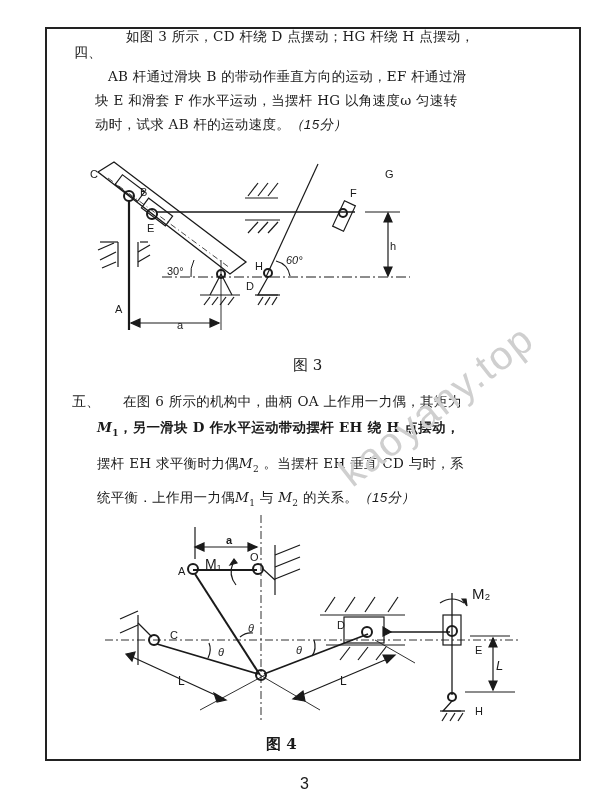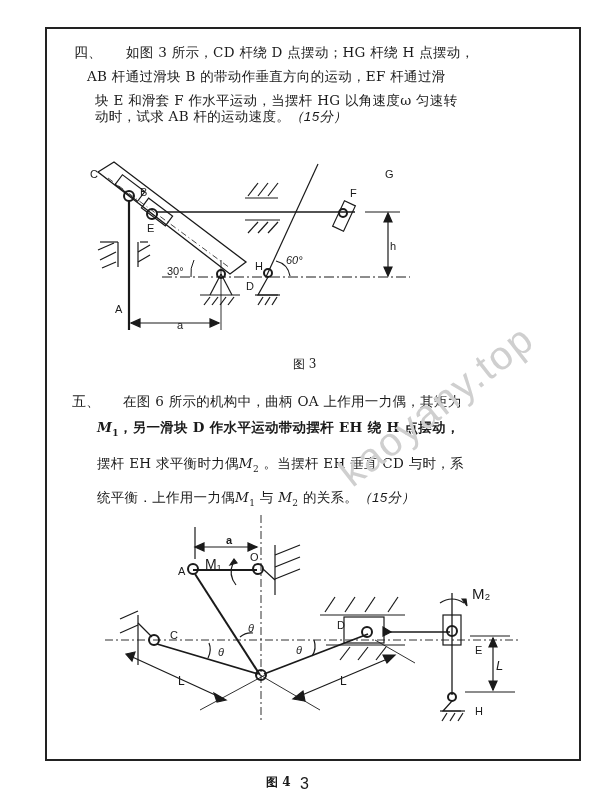--- a/index.html
+++ b/index.html
@@ -2,41 +2,41 @@
 <html><head>
 <meta charset="utf-8">
 <style>
   html, body { margin:0; padding:0; background:#ffffff; }
   body { width:612px; height:801px; position:relative; overflow:hidden;
          font-family:"DejaVu Serif","Liberation Serif",serif; color:#1a1a1a; }
   .frame { position:absolute; left:45px; top:27px; width:536px; height:734px;
            border:2px solid #222; border-right-width:2px; box-sizing:border-box; }
   .q-num { position:absolute; font-size:14px; }
   .line { position:absolute; font-size:13.5px; white-space:nowrap; letter-spacing:0.3px; }
-  .fig-cap { position:absolute; font-size:12px; }
+  .fig-cap { position:absolute; font-size:15px; }
   .page-num { position:absolute; left:300px; top:775px; font-size:16px;
               font-family:"Liberation Sans",sans-serif; }
   .wm-text { position:absolute; left:330px; top:460px; transform:rotate(-38deg);
              transform-origin:left top; font-family:"Liberation Sans",sans-serif;
              font-size:40px; color:#cfcfcf; letter-spacing:2px; }
   svg text { font-family:"Liberation Sans",sans-serif; }
   .score { font-style:italic; font-family:"Liberation Sans",sans-serif; }
   .math { font-style:italic; }
   sub { font-size:9px; }
 </style>
 </head>
 <body>
 
 <div class="frame"></div>
 
 <div class="q-num" style="left:74px;top:44px;">四、</div>
-<div class="line" style="left:126px;top:44px;">如图 3 所示，CD 杆绕 D 点摆动；HG 杆绕 H 点摆动，</div>
-<div class="line" style="left:87px;top:68px;">AB 杆通过滑块 B 的带动作垂直方向的运动，EF 杆通过滑</div>
+<div class="line" style="left:126px;top:28px;">如图 3 所示，CD 杆绕 D 点摆动；HG 杆绕 H 点摆动，</div>
+<div class="line" style="left:108px;top:68px;">AB 杆通过滑块 B 的带动作垂直方向的运动，EF 杆通过滑</div>
 <div class="line" style="left:95px;top:92px;">块 E 和滑套 F 作水平运动，当摆杆 HG 以角速度ω 匀速转</div>
-<div class="line" style="left:95px;top:108px;">
+<div class="line" style="left:95px;top:116px;">
   <span>动时，试求 AB 杆的运动速度。</span><span class="score">（15分）</span>
 </div>
 
 <svg style="position:absolute;left:80px;top:150px;" width="370" height="180" viewBox="0 0 370 180">
   <g stroke="#1a1a1a" fill="none" stroke-width="1.2">
 
     <polygon points="18,22 34,12 166,112 150,124" stroke-width="1.3"></polygon>
     <line x1="28" y1="28" x2="150" y2="118" stroke-dasharray="6,3,1,3" stroke-width="0.8"></line>
 
     <rect x="36" y="32" width="28" height="12" transform="rotate(37 50 38)"></rect>
@@ -229,17 +229,17 @@
     <text x="196" y="139" font-style="italic">θ</text>
     <text x="78" y="170" font-size="12">L</text>
     <text x="240" y="170" font-size="12">L</text>
     <text x="237" y="114">D</text>
     <text x="375" y="139">E</text>
     <text x="375" y="200">H</text>
     <text x="396" y="155" font-style="italic" font-size="13">L</text>
     <text x="372" y="84" font-size="15">M₂</text>
   </g>
 </svg>
-<div class="fig-cap" style="left:266px;top:774px;font-weight:bold;">图 4</div>
+<div class="fig-cap" style="left:266px;top:735px;font-weight:bold;">图 4</div>
 
 <div class="wm-text">kaoyany.top</div>
 
 <div class="page-num">3</div>
 
 </body></html>

